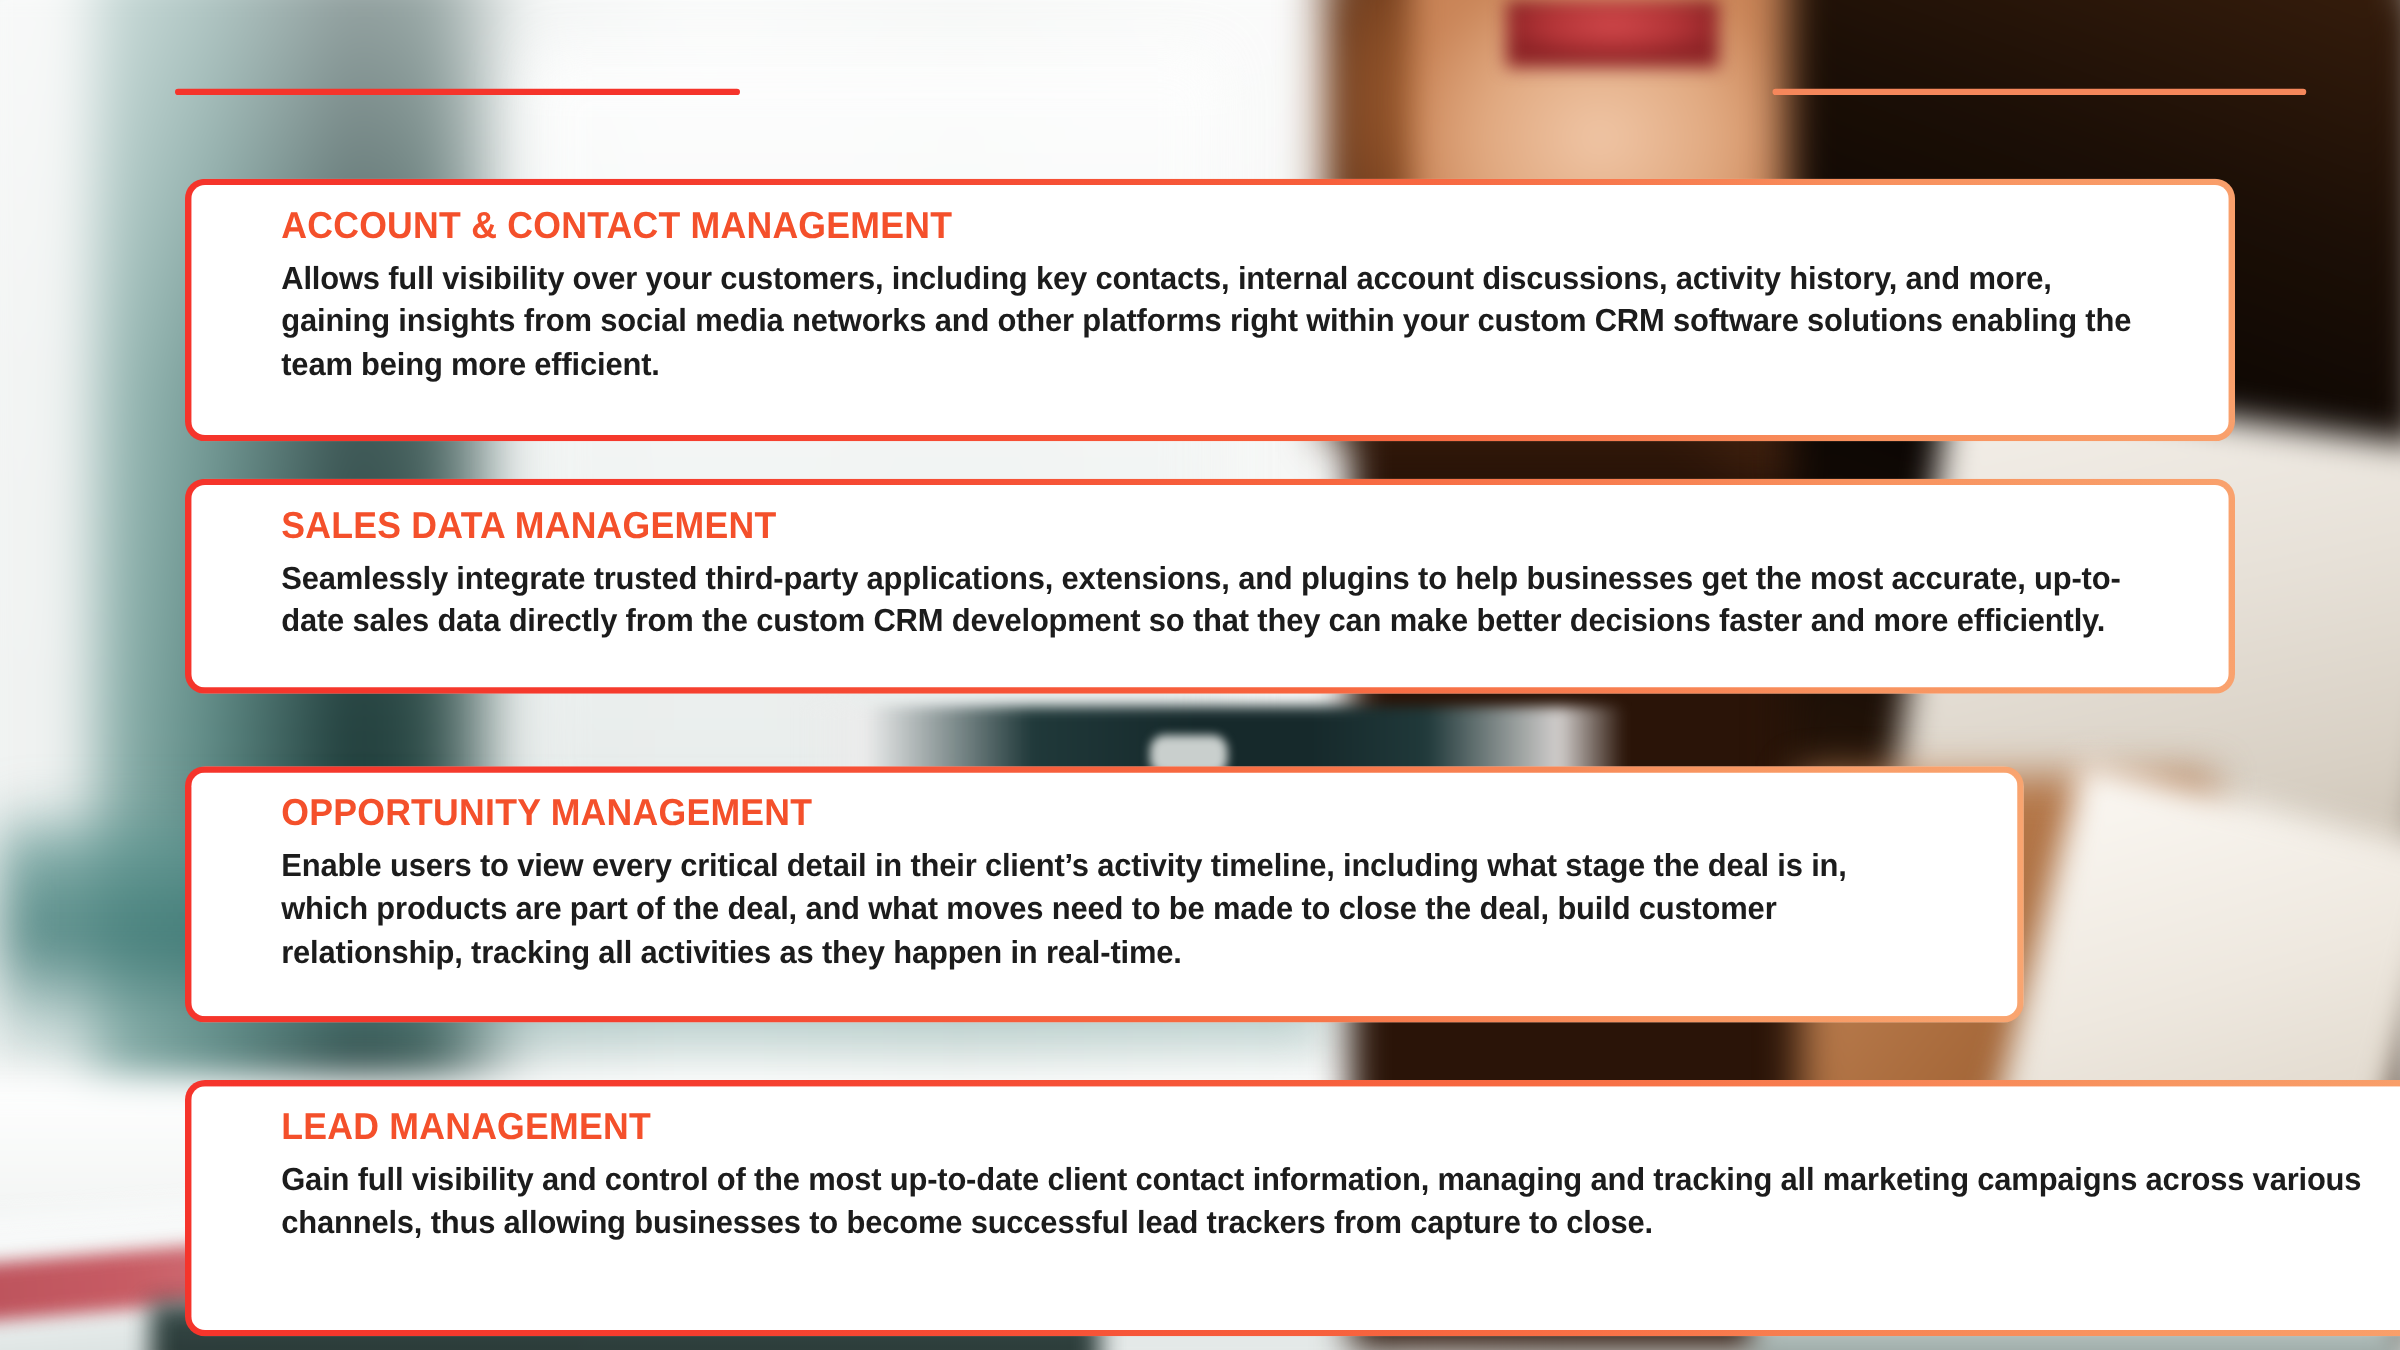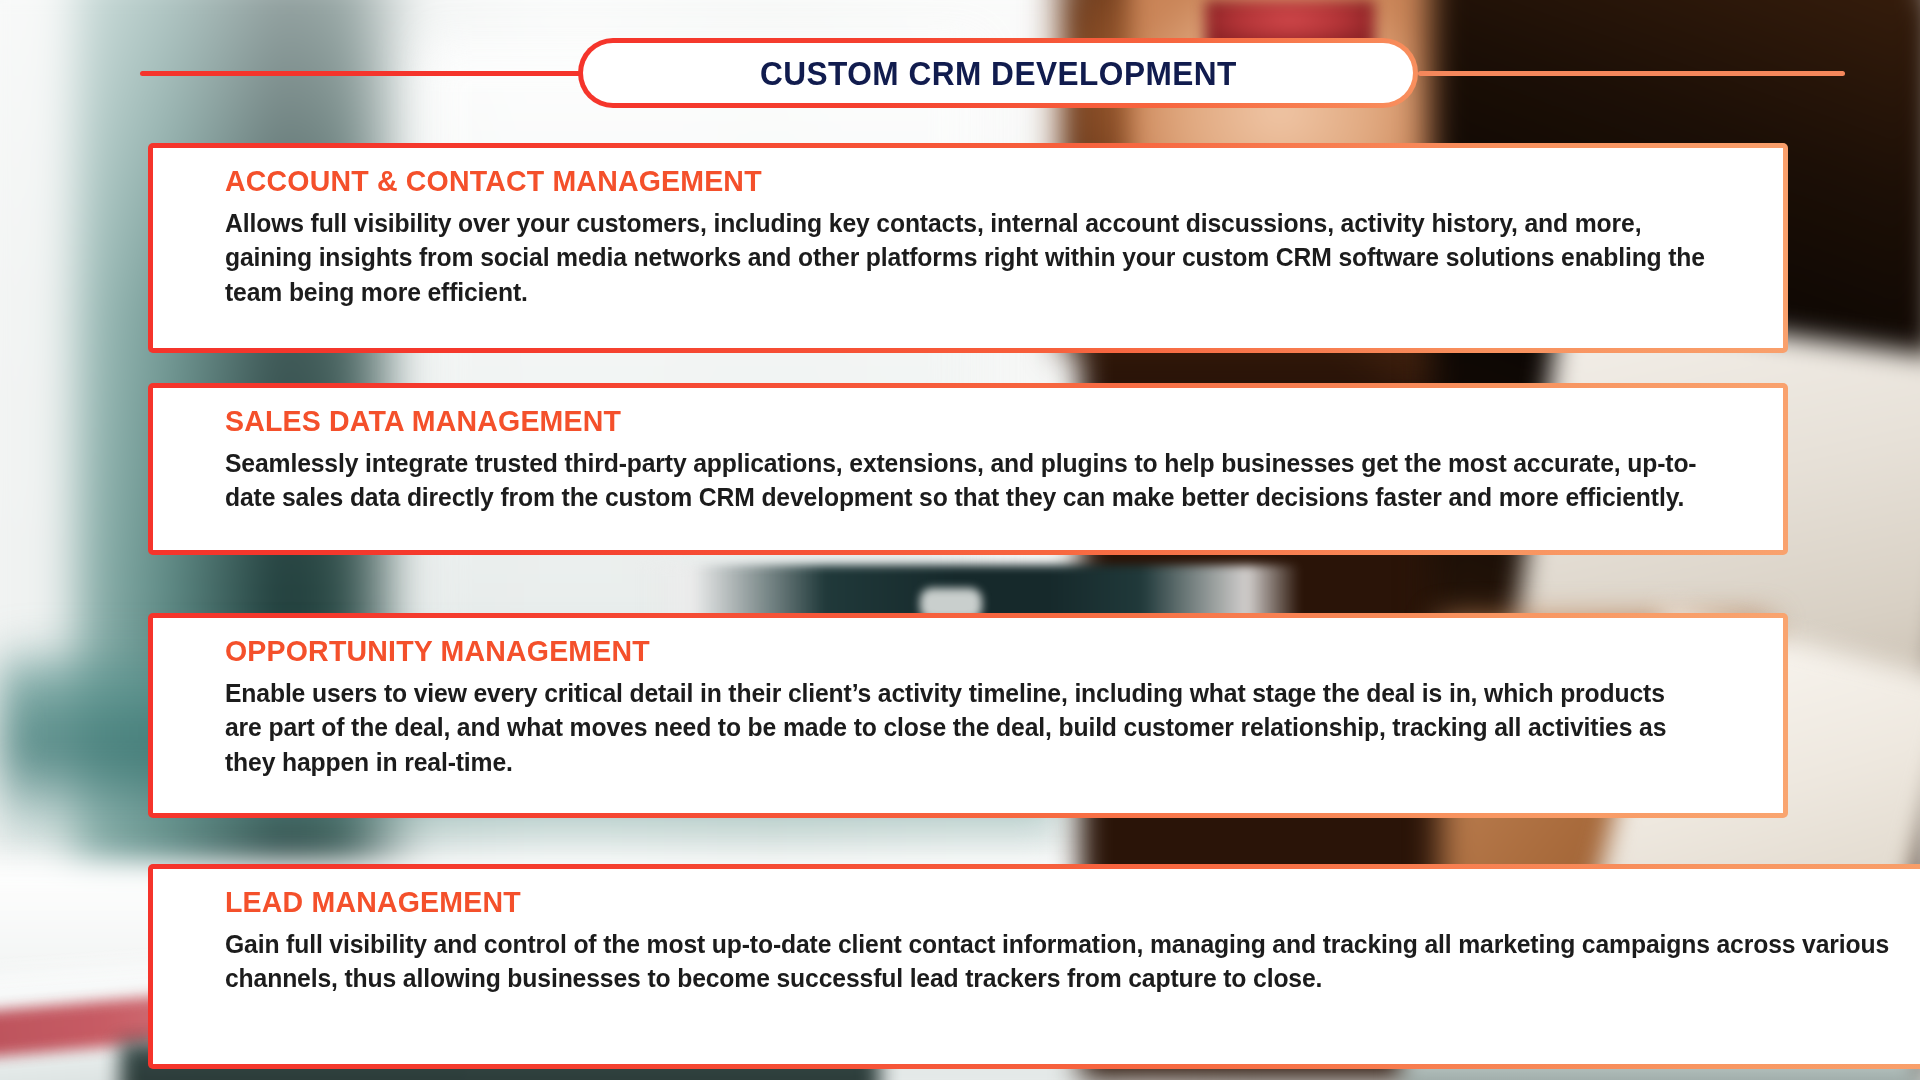--- a/index.html
+++ b/index.html
@@ -253,21 +253,21 @@
   .cards {
     position: absolute;
     left: 0; top: 0;
     width: 1920px; height: 1080px;
   }
   .card {
     position: absolute;
     box-sizing: border-box;
     background: #ffffff;
     border: 5px solid transparent;
-    border-radius: 5px;
+    border-radius: 16px;
     background-origin: border-box;
     background-clip: padding-box, border-box;
     padding: 16px 30px 18px 72px;
   }
   .card-title {
     color: #f4502b;
     font-size: 30px;
     font-weight: 700;
     letter-spacing: 0.2px;
     text-transform: uppercase;
@@ -294,21 +294,21 @@
       linear-gradient(#ffffff, #ffffff),
       linear-gradient(95deg, #f5342b 0%, #f5392c 22%, #f75f3b 55%, #f8915e 82%, #f9a06c 100%);
   }
   #card-1 {
     left: 148px; top: 383px; width: 1640px; height: 172px;
     background-image:
       linear-gradient(#ffffff, #ffffff),
       linear-gradient(95deg, #f5342b 0%, #f53b2d 22%, #f7663f 55%, #f8935f 82%, #f9a26e 100%);
   }
   #card-2 {
-    left: 148px; top: 613px; width: 1640px; height: 205px;
+    left: 148px; top: 613px; width: 1471px; height: 205px;
     background-image:
       linear-gradient(#ffffff, #ffffff),
       linear-gradient(95deg, #f5342b 0%, #f53d2e 22%, #f76a41 55%, #f89661 82%, #f9a570 100%);
   }
   #card-3 {
     left: 148px; top: 864px; width: 1912px; height: 205px;
     background-image:
       linear-gradient(#ffffff, #ffffff),
       linear-gradient(95deg, #f5342b 0%, #f53d2e 22%, #f76a41 55%, #f89661 82%, #f9a570 100%);
   }
@@ -337,23 +337,20 @@
     <div class="bg-cuff"></div>
     <div class="bg-bottom-desk"></div>
 
     <div class="bg-tablet"></div>
     <div class="bg-tablet-cam"></div>
   </div>
 
   <div class="header-row">
     <div class="rule-left"></div>
     <div class="rule-right"></div>
-    <div class="title-pill">
-      <div class="title-text">CUSTOM CRM DEVELOPMENT</div>
-    </div>
   </div>
 
   <div class="cards">
 
     <div class="card" id="card-0">
       <p class="card-title">ACCOUNT &amp; CONTACT MANAGEMENT</p>
       <p class="card-body">Allows full visibility over your customers, including key contacts, internal account discussions, activity history, and more, gaining insights from social media networks and other platforms right within your custom CRM software solutions enabling the team being more efficient.</p>
     </div>
 
     <div class="card" id="card-1">

